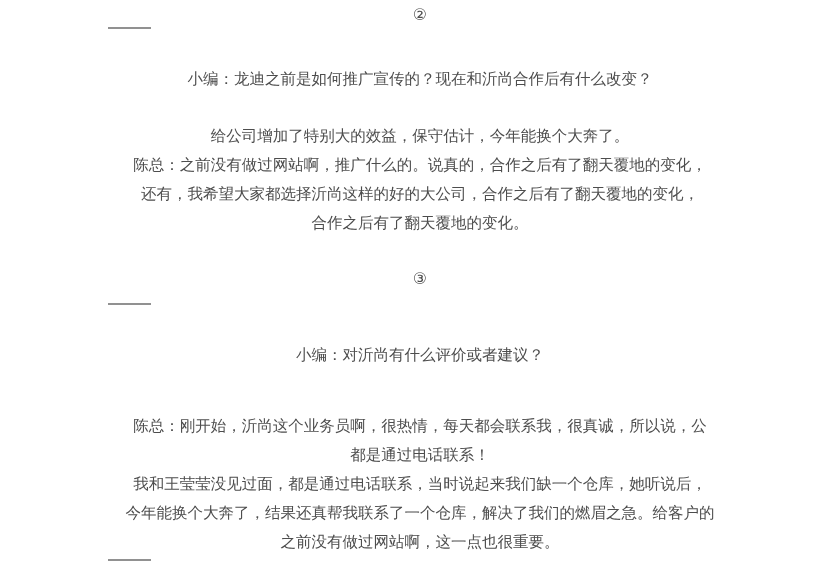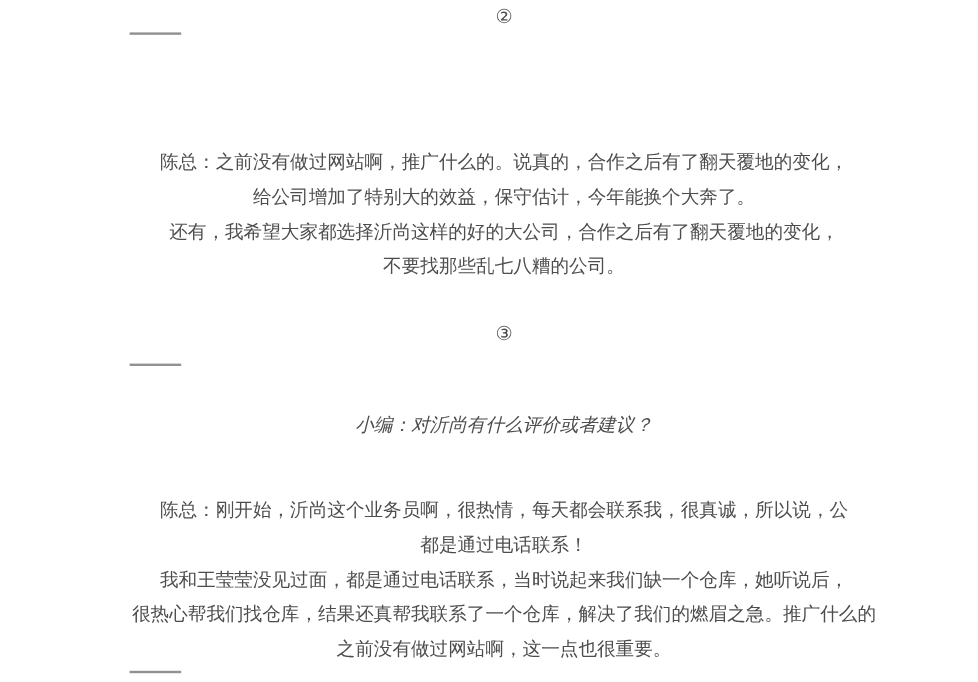--- a/index.html
+++ b/index.html
@@ -46,50 +46,51 @@
     width: 43px;
     height: 2px;
     background: var(--divider-color, #919191);
   }
   #sec2-number { top: 0px; }
   #divider-1   { top: 27px; }
   #q1          { top: 64px; }
   #answer-1    { top: 121px; }
   #sec3-number { top: 264px; }
   #divider-2   { top: 303px; }
-  #q2          { top: 340px; font-style: italic; }
+  #q2          { top: 340px; }
   #answer-2    { top: 411px; }
   #divider-3   { top: 559px; }
 </style>
 </head>
 <body>
 
 <div class="page">
 
   <div class="tline section-number" id="sec2-number">②</div>
 
   <div class="divider" id="divider-1"></div>
 
+  <div class="tline" id="q1">小编：龙迪之前是如何推广宣传的？现在和沂尚合作后有什么改变？</div>
 
   <div class="answer-block" id="answer-1">
+    <div class="ans-line">给公司增加了特别大的效益，保守估计，今年能换个大奔了。</div>
     <div class="ans-line">陈总：之前没有做过网站啊，推广什么的。说真的，合作之后有了翻天覆地的变化，</div>
-    <div class="ans-line">给公司增加了特别大的效益，保守估计，今年能换个大奔了。</div>
     <div class="ans-line">还有，我希望大家都选择沂尚这样的好的大公司，合作之后有了翻天覆地的变化，</div>
-    <div class="ans-line">不要找那些乱七八糟的公司。</div>
+    <div class="ans-line">合作之后有了翻天覆地的变化。</div>
   </div>
 
   <div class="tline section-number" id="sec3-number">③</div>
 
   <div class="divider" id="divider-2"></div>
 
   <div class="tline" id="q2">小编：对沂尚有什么评价或者建议？</div>
 
   <div class="answer-block" id="answer-2">
     <div class="ans-line">陈总：刚开始，沂尚这个业务员啊，很热情，每天都会联系我，很真诚，所以说，公</div>
     <div class="ans-line">都是通过电话联系！</div>
     <div class="ans-line">我和王莹莹没见过面，都是通过电话联系，当时说起来我们缺一个仓库，她听说后，</div>
-    <div class="ans-line">很热心帮我们找仓库，结果还真帮我联系了一个仓库，解决了我们的燃眉之急。推广什么的</div>
+    <div class="ans-line">今年能换个大奔了，结果还真帮我联系了一个仓库，解决了我们的燃眉之急。给客户的</div>
     <div class="ans-line">之前没有做过网站啊，这一点也很重要。</div>
   </div>
 
   <div class="divider" id="divider-3"></div>
 
 </div>
 
 </body></html>

